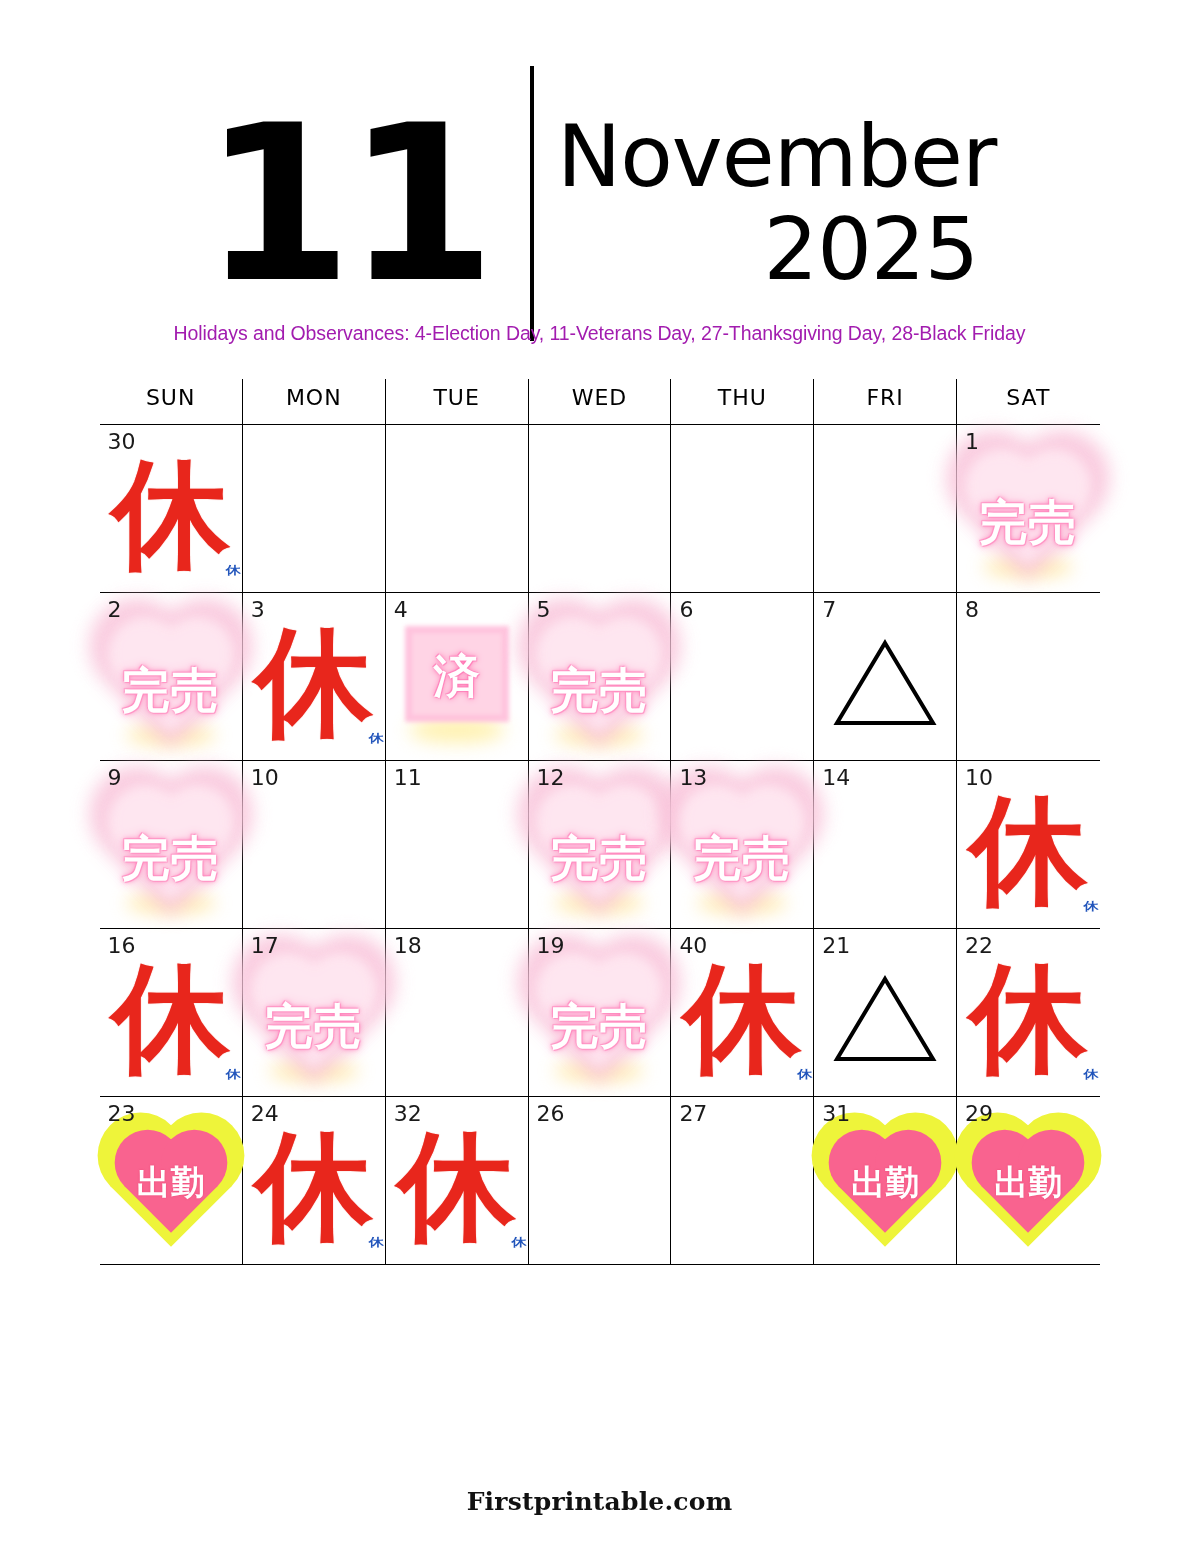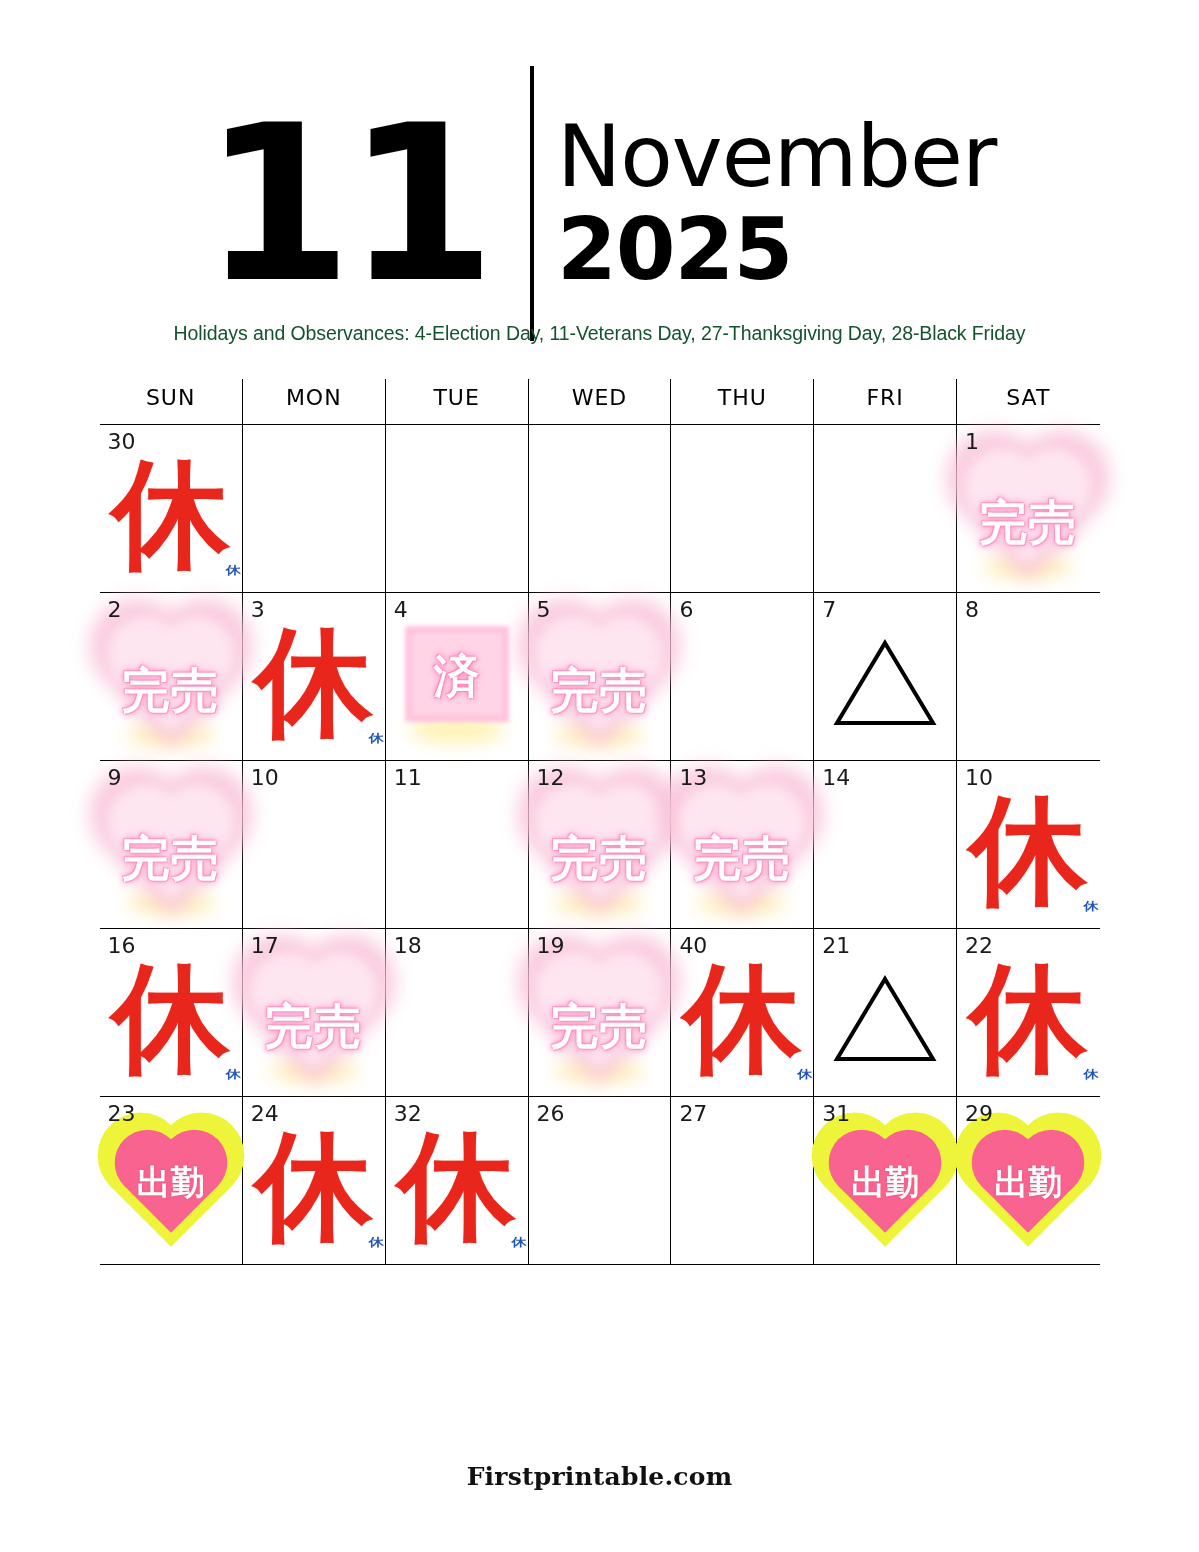--- a/index.html
+++ b/index.html
@@ -54,33 +54,33 @@
   .month-name {
     font-family: "DejaVu Sans", sans-serif;
     font-size: 86px;
     font-weight: 500;
     line-height: 1.02;
     letter-spacing: -1px;
   }
   .month-year {
     font-family: "DejaVu Sans", sans-serif;
     font-size: 86px;
-    font-weight: 700;
+    font-weight: 400;
     line-height: 1.12;
     letter-spacing: -1px;
-    text-align: left;
+    text-align: right;
     padding-right: 18px;
   }
 
   
   .holidays {
     text-align: center;
     font-size: 19.5px;
     font-family: "Liberation Sans", sans-serif;
-    color: #14532d;
+    color: #a21caf;
     margin-top: 52px;
     letter-spacing: -0.1px;
   }
 
   
   .calendar {
     width: 1000px;
     margin: 34px auto 0 auto;
     border-collapse: collapse;
     table-layout: fixed;
@@ -354,21 +354,21 @@
     display: flex;
     align-items: center;
     justify-content: center;
     margin-top: 12px;
   }
   .tri-wrap svg { display: block; }
 
   
   .footer {
     position: absolute;
-    bottom: 61px;
+    bottom: 36px;
     left: 0;
     right: 0;
     text-align: center;
     font-family: "DejaVu Serif", serif;
     font-weight: bold;
     font-size: 25px;
     color: #111;
     letter-spacing: 0.2px;
   }
 </style>

